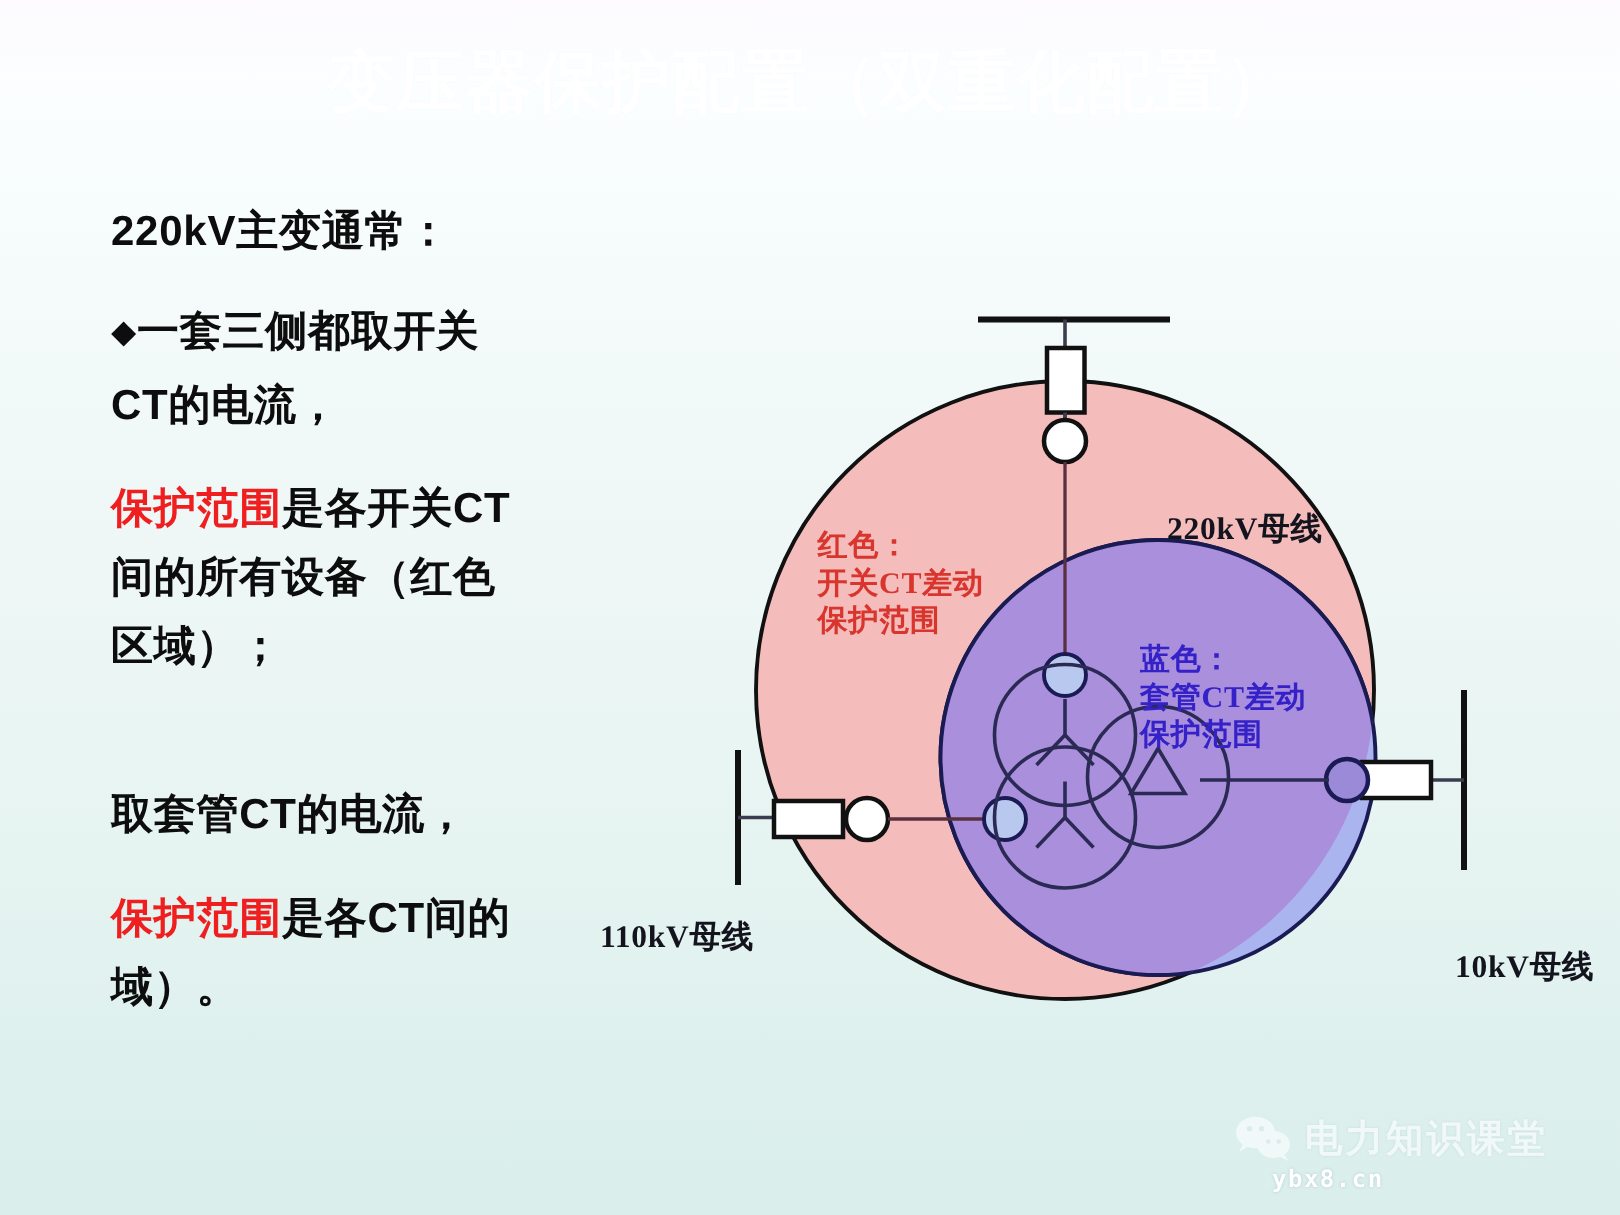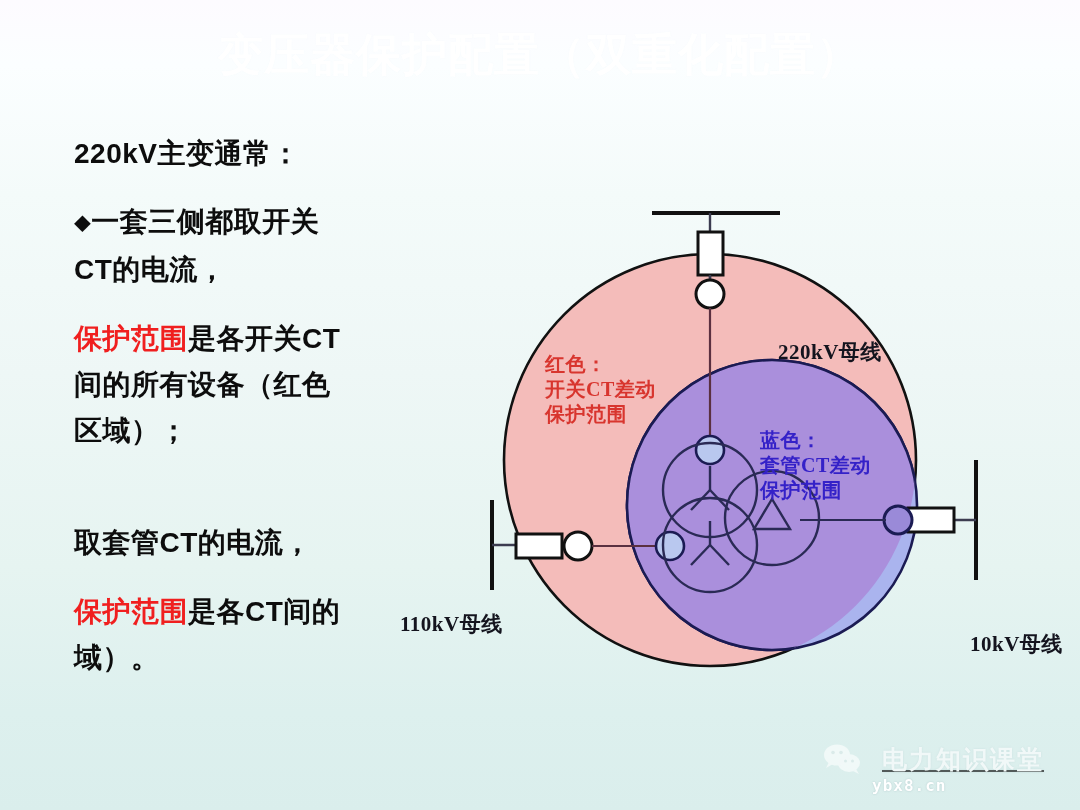--- a/index.html
+++ b/index.html
@@ -97,37 +97,35 @@
   }
   #zone-red  { left: 165px; top: 192px; color: #d8352e; width: 140px; }
   #zone-blue { left: 380px; top: 268px; color: #3421c8; width: 140px; }
 
   
   #watermark {
     position: absolute;
     left: 822px;
     top: 742px;
     display: flex;
-    align-items: center;
-    gap: 20px;
+    gap: 8px;
     opacity: 0.62;
     user-select: none;
-    text-decoration: underline;
   }
   #wm-text {
     font-size: 25px;
     font-weight: bold;
     color: #ffffff;
     letter-spacing: 2px;
     text-shadow: 0 0 2px rgba(160,190,195,0.55);
     position: relative;
   }
   #wm-url {
     position: absolute;
-    left: 872px;
+    left: 848px;
     top: 776px;
     font-family: "DejaVu Sans Mono", monospace;
     font-size: 16px;
     font-weight: bold;
     color: #ffffff;
     letter-spacing: 1px;
     text-shadow: 0 0 2px rgba(150,180,185,0.6);
     user-select: none;
   }
 </style>

